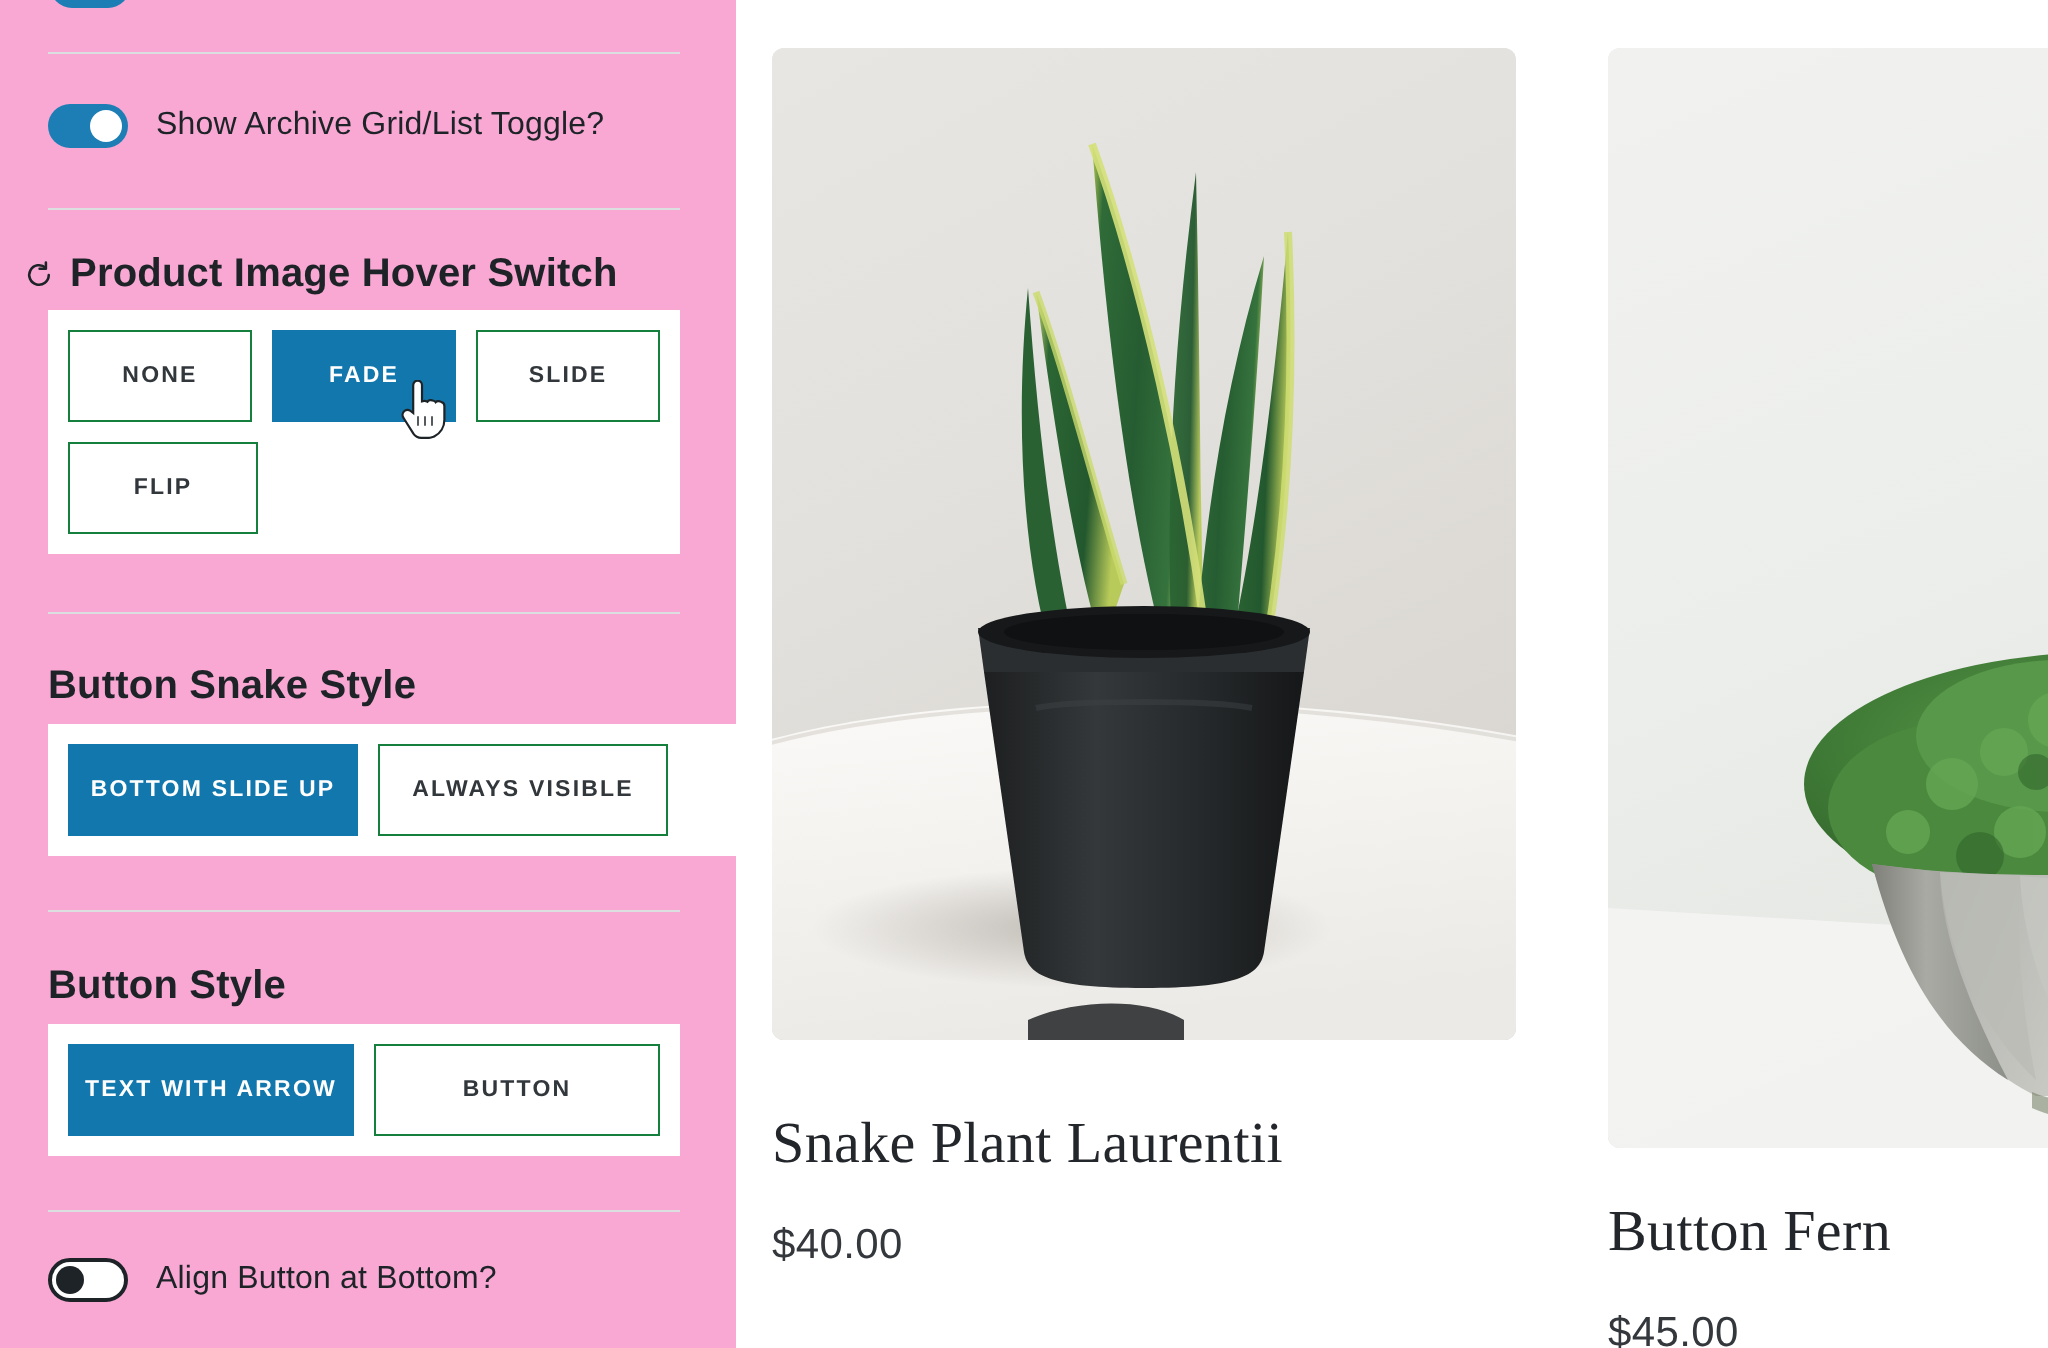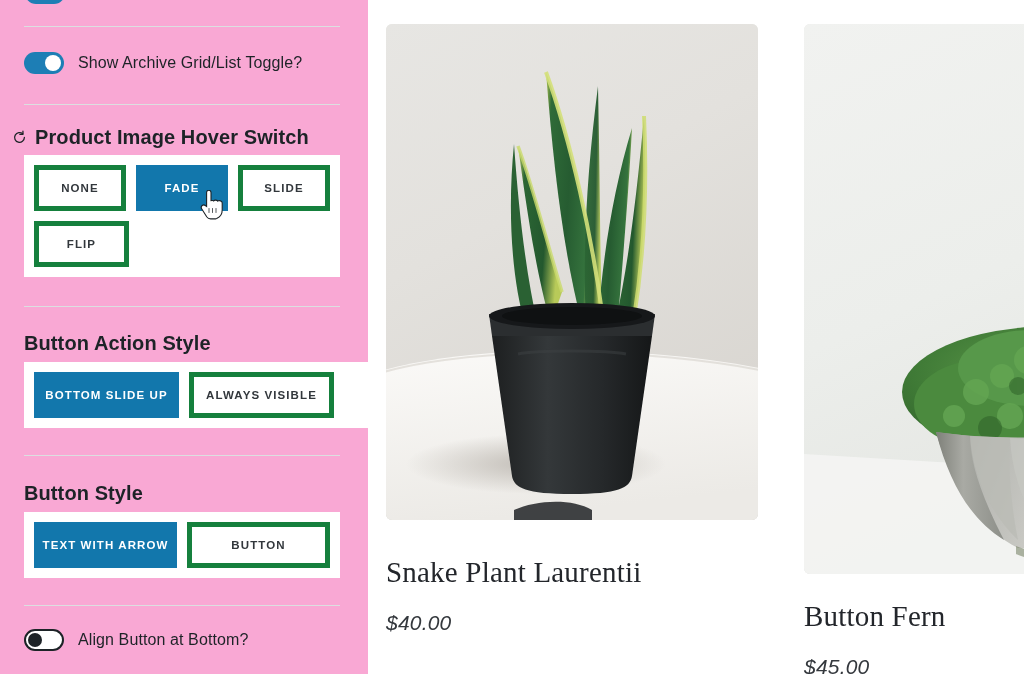--- a/index.html
+++ b/index.html
@@ -127,21 +127,21 @@
     background: #ffffff;
     padding: 10px;
   }
   .btn-row {
     display: flex;
     gap: 10px;
   }
   .btn-row + .btn-row { margin-top: 10px; }
 
   .opt-btn {
-    border: 5px solid #15803d;
+    border: 1px solid #15803d;
     background: #ffffff;
     color: #32373c;
     font-family: "Liberation Sans", sans-serif;
     font-size: 11.5px;
     font-weight: 700;
     letter-spacing: 1.1px;
     text-transform: uppercase;
     display: flex;
     align-items: center;
     justify-content: center;
@@ -195,21 +195,20 @@
     font-size: 29px;
     color: #23262b;
     letter-spacing: .2px;
     white-space: nowrap;
   }
   .product .pprice {
     font-family: "Liberation Sans", sans-serif;
     font-size: 21px;
     color: #34383d;
     letter-spacing: .2px;
-    font-style: italic;
   }
 
   
   #prod-1 { left: 18px; top: 24px; width: 449px; }
   #prod-1 .thumb { width: 372px; height: 496px; }
   #prod-1 .pname { margin-top: 36px; }
   #prod-1 .pprice { margin-top: 22px; }
 
   
   #prod-2 { left: 436px; top: 24px; width: 372px; }
@@ -254,21 +253,21 @@
         <button class="opt-btn">SLIDE</button>
       </div>
       <div class="btn-row">
         <button class="opt-btn">FLIP</button>
       </div>
     </div>
 
     <div class="sb-divider" style="top:306px;"></div>
 
     <div class="section-head" style="left:24px; top:332px;">
-      <span class="title">Button Action Style</span>
+      <span class="title">Button Snake Style</span>
     </div>
 
     <div class="btn-group-wrap grid-two" style="left:24px; top:362px; width:344px;">
       <div class="btn-row">
         <button class="opt-btn wide active">BOTTOM SLIDE UP</button>
         <button class="opt-btn wide2">ALWAYS VISIBLE</button>
       </div>
     </div>
 
     <div class="sb-divider" style="top:455px;"></div>

